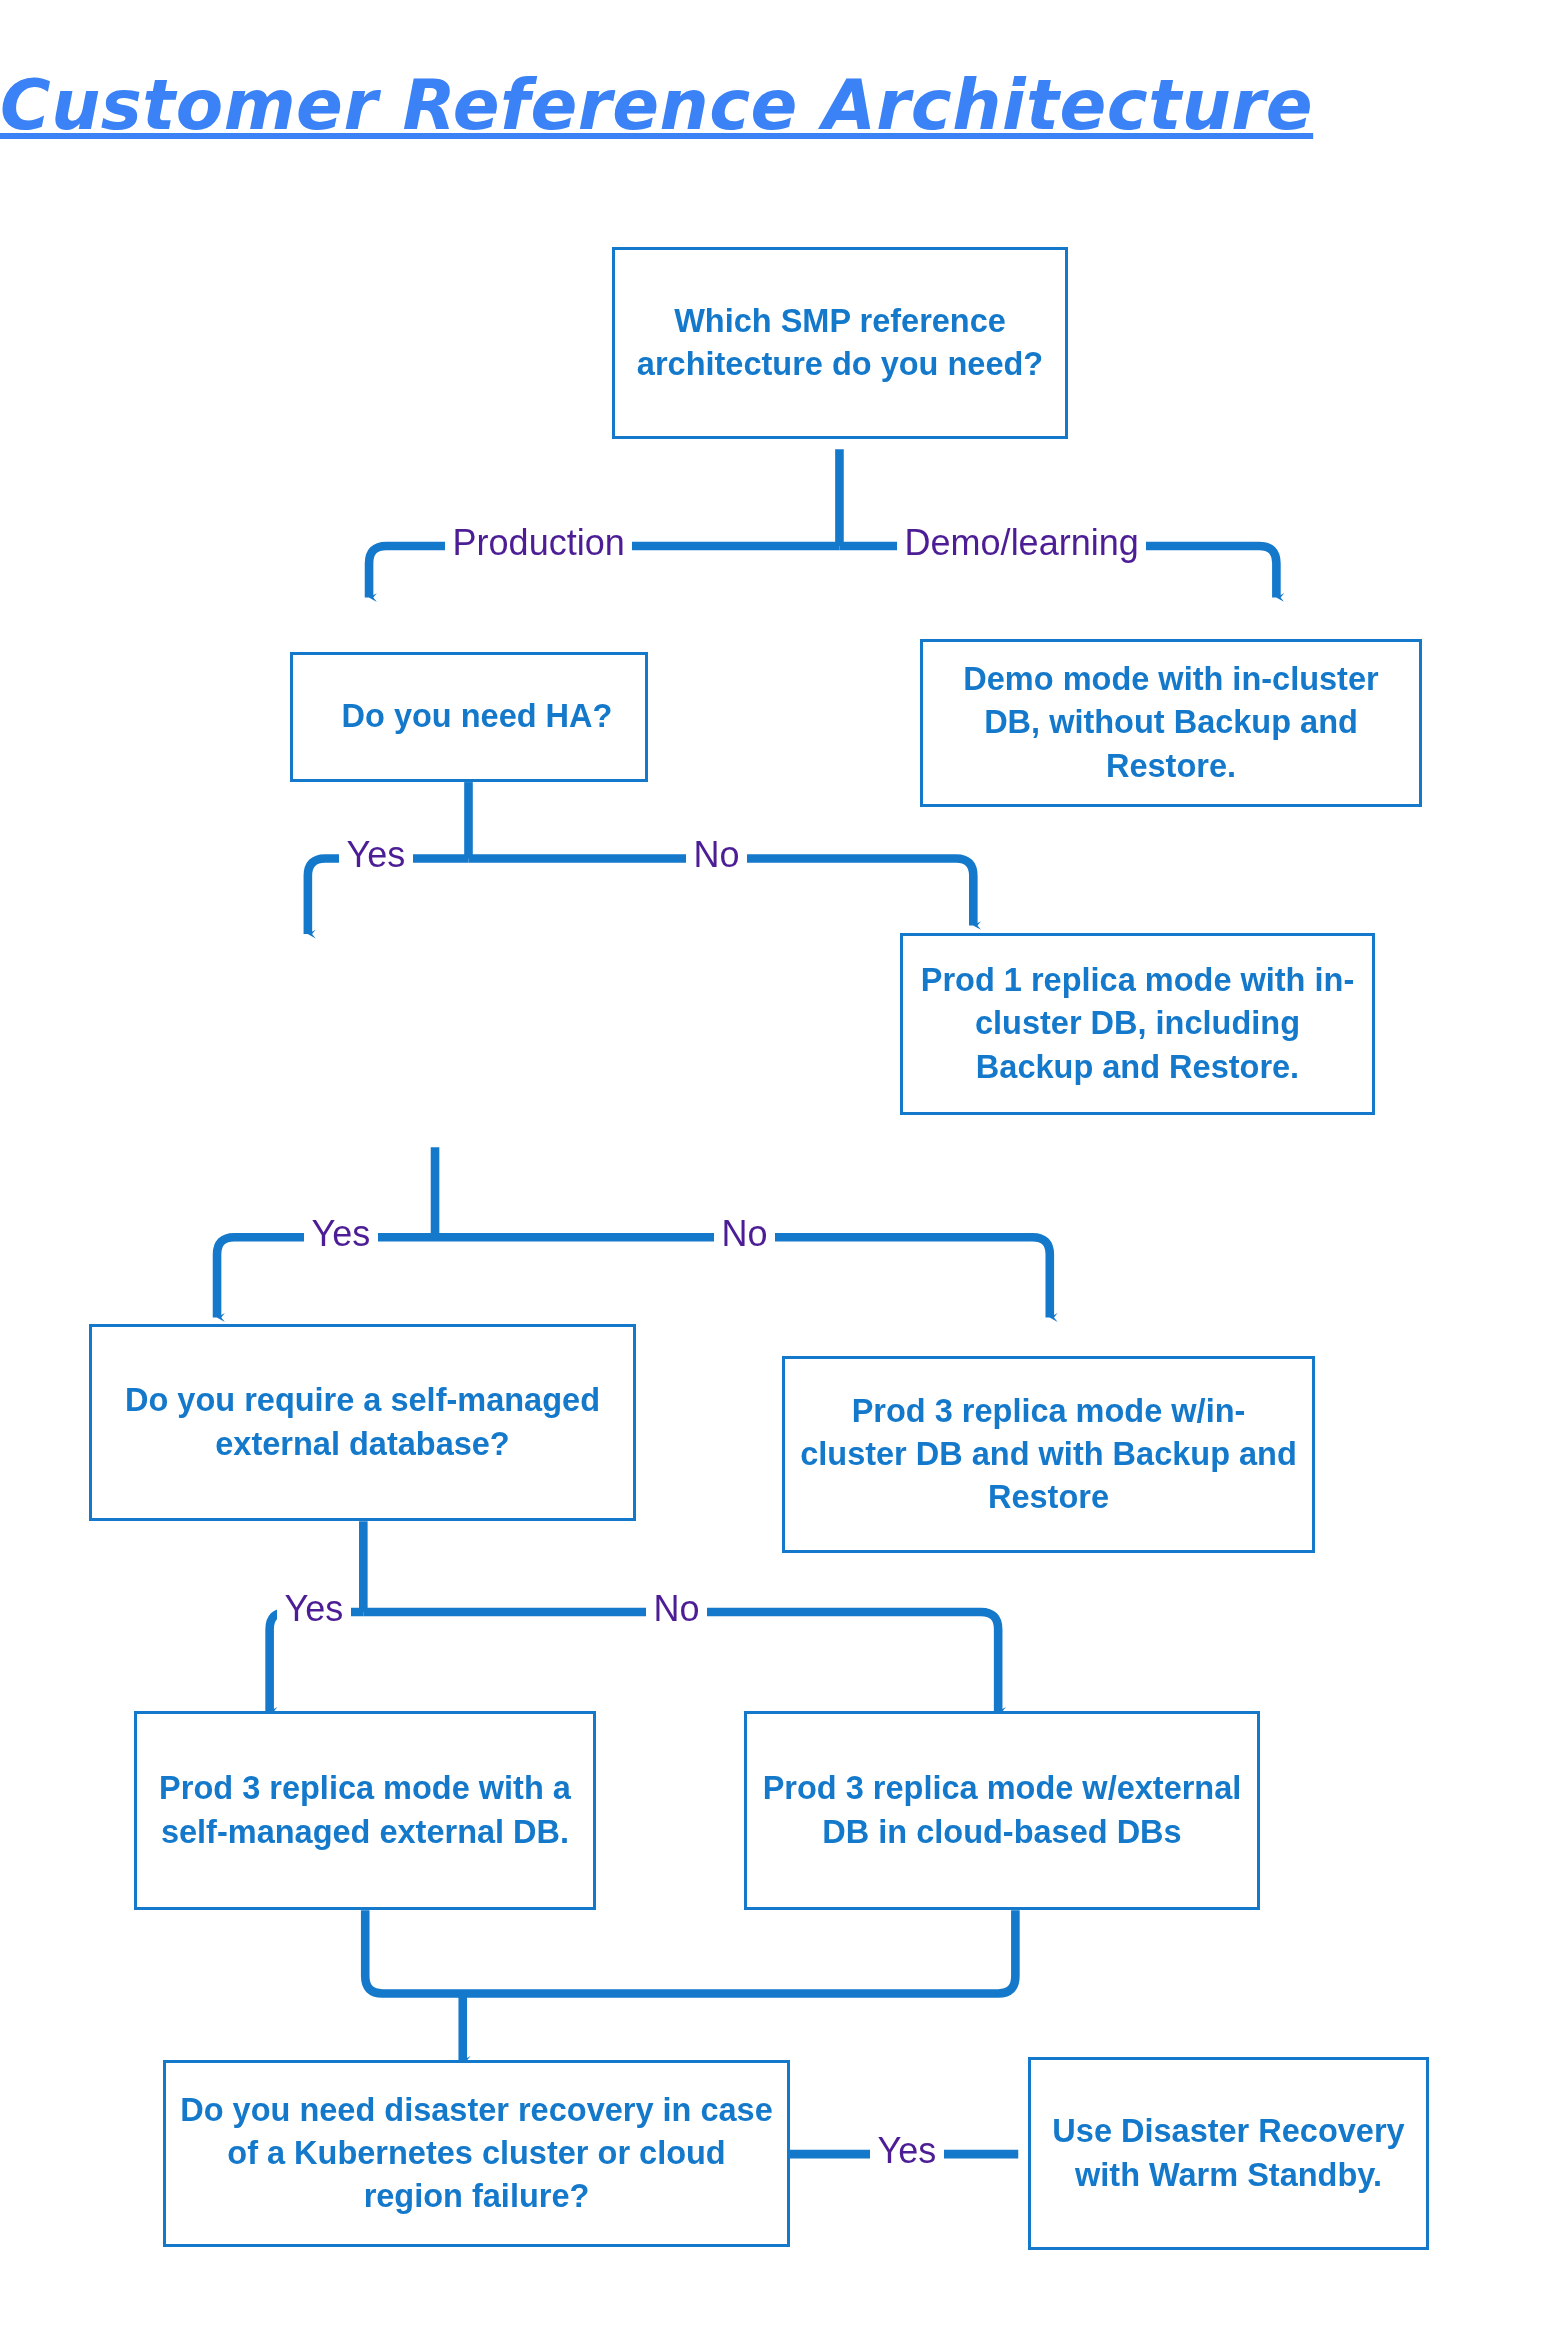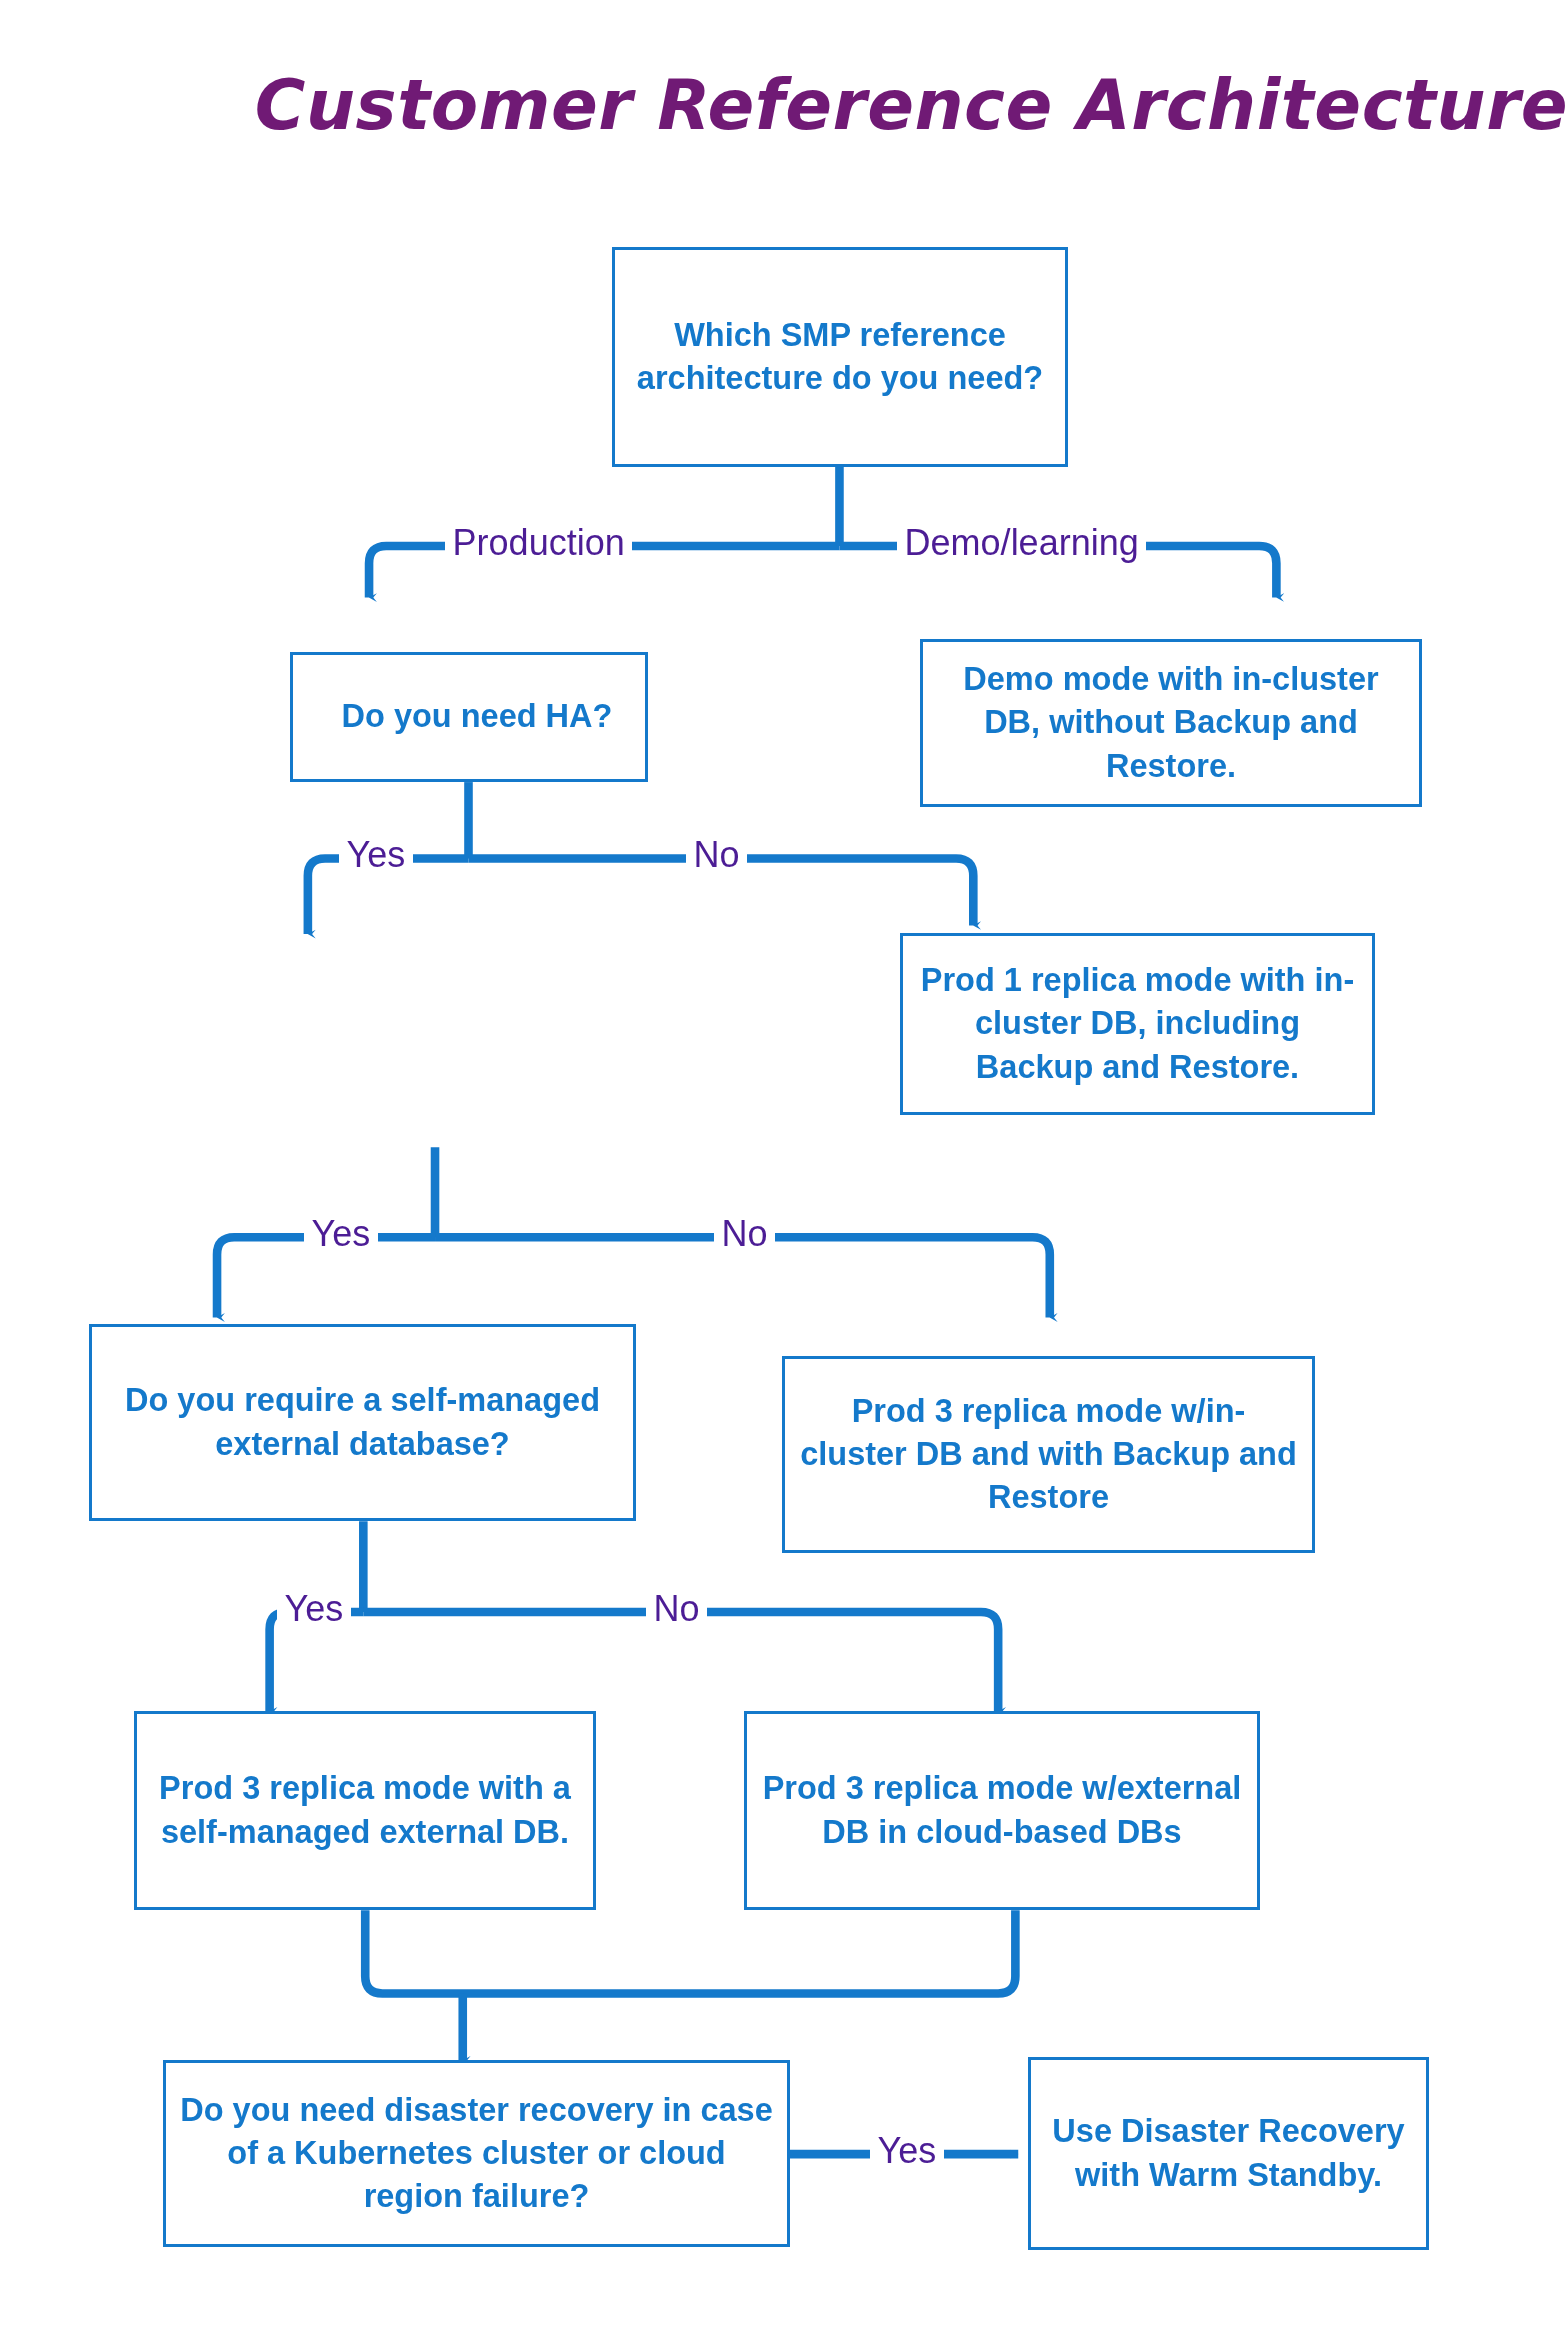--- a/index.html
+++ b/index.html
@@ -25,28 +25,29 @@
     left: 0;
     width: 1568px;
     height: 2330px;
     display: block;
   }
   .page-title {
     position: absolute;
     top: 65px;
     left: 0;
     width: 1568px;
-    text-align: right;
+    text-align: left;
     font-family: "DejaVu Sans", sans-serif;
     font-weight: bold;
     font-style: italic;
     font-size: 69px;
     letter-spacing: 0.5px;
-    color: #701a75;
+    color: #3b82f6;
     white-space: nowrap;
+    text-decoration: underline;
   }
   .node {
     position: absolute;
     box-sizing: border-box;
     border: 3.8px solid #1479CB;
     background: #ffffff;
     display: flex;
     align-items: center;
     justify-content: center;
     text-align: center;
@@ -114,21 +115,21 @@
 
       <path d="M 380,1686 L 1026,1686 Q 1044,1686 1044,1704 L 1044,1790" marker-end="url(#arrowDown)"></path>
 
       <path d="M 382,1998 L 382,2067 Q 382,2085 400,2085 L 1044,2085 Q 1062,2085 1062,2067 L 1062,1998"></path>
       <path d="M 484,2085 L 484,2155" marker-end="url(#arrowDown)"></path>
 
       <path d="M 826,2253 L 1065,2253" marker-end="url(#arrowRight)"></path>
     </g>
   </svg>
 
-  <div class="node" style="left:612px; top:247px; width:456px; height:220px;">
+  <div class="node" style="left:612px; top:247px; width:456px; height:192px;">
     <span class="node-text">Which SMP reference architecture do you need?</span>
   </div>
 
   <div class="node" style="left:920px; top:639px; width:502px; height:168px;">
     <span class="node-text">Demo mode with in-cluster DB, without Backup and Restore.</span>
   </div>
 
   <div class="node" style="left:290px; top:652px; width:358px; height:130px;padding-left:16px;">
     <span class="node-text">Do you need HA?</span>
   </div>

